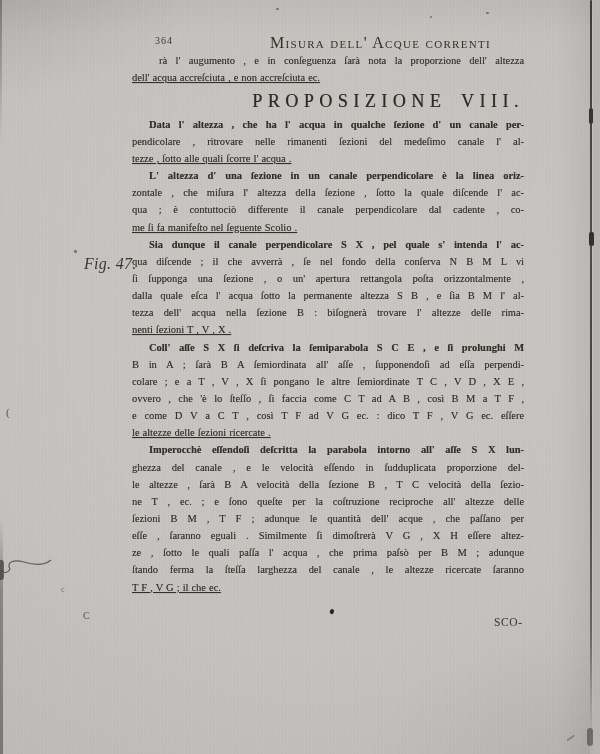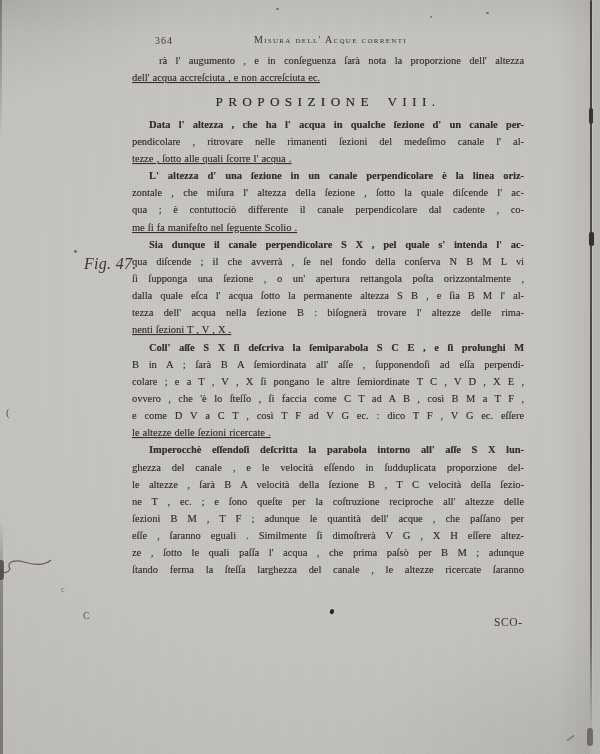--- a/index.html
+++ b/index.html
@@ -18,43 +18,43 @@
       radial-gradient(120% 90% at 52% 42%, #c8c7c3 0%, #c3c2be 50%, #b9b8b4 88%, #b2b1ad 100%);
     color: #322e27;
   }
 
   
   .page-number {
     position: absolute; left: 155px; top: 35px;
     font-size: 10px; letter-spacing: 1px; color: #3a362f;
   }
   .running-header {
-    position: absolute; left: 254px; top: 34px;
-    font-variant: small-caps; font-size: 10px; letter-spacing: 1.3px;
+    position: absolute; left: 270px; top: 34px;
+    font-variant: small-caps; font-size: 16px; letter-spacing: 1.3px;
     color: #35312a; white-space: nowrap;
   }
 
   
   .text-block {
     position: absolute; left: 132px; top: 52px; width: 392px;
     font-size: 10.4px; line-height: 17.15px; color: #332f28;
     text-shadow: 0.2px 0.2px 0.35px rgba(49,45,38,0.45);
     word-spacing: 0.5px;
   }
   .line {
     height: 17.15px; overflow: hidden;
     text-align: justify; text-align-last: justify;
     white-space: normal;
   }
   .line.last { text-align-last: left; text-decoration: underline; }
   .line.indent { text-indent: 17px; font-weight: bold; }
   .line.hang { text-indent: 8px; margin-left: 19px; }
   .prop-heading {
     height: 21px; line-height: 21px; margin: 4.5px 0 4px;
-    text-align: center; font-size: 13px;
+    text-align: right; font-size: 18px;
     letter-spacing: 5.5px; word-spacing: 5px;
     color: #2d2a24; text-shadow: 0.3px 0.3px 0.4px rgba(45,42,36,0.5);
     white-space: nowrap;
   }
 
   .margin-note {
     position: absolute; left: 84px; top: 255px;
     font-style: italic; font-size: 16px; letter-spacing: 0.3px;
     color: #3d3932;
   }
@@ -158,19 +158,20 @@
       <div class="line">e come D V a C T , così T F ad V G ec. : dico T F , V G ec. eſſere</div>
       <div class="line last">le altezze delle ſezioni ricercate .</div>
       <div class="line indent">Imperocchè eſſendoſi deſcritta la parabola intorno all' aſſe S X lun-</div>
       <div class="line">ghezza del canale , e le velocità eſſendo in ſudduplicata proporzione del-</div>
       <div class="line">le altezze , ſarà B A velocità della ſezione B , T C velocità della ſezio-</div>
       <div class="line">ne T , ec. ; e ſono queſte per la coſtruzione reciproche all' altezze delle</div>
       <div class="line">ſezioni B M , T F ; adunque le quantità dell' acque , che paſſano per</div>
       <div class="line">eſſe , ſaranno eguali . Similmente ſi dimoſtrerà V G , X H eſſere altez-</div>
       <div class="line">ze , ſotto le quali paſſa l' acqua , che prima paſsò per B M ; adunque</div>
       <div class="line">ſtando ferma la ſteſſa larghezza del canale , le altezze ricercate ſaranno</div>
+      <div class="line last">T F , V G ; il che ec.</div>
     </div>
 
   <div class="margin-note">Fig. 47.</div>
   <div class="separator-dot"></div>
   <div class="catchword">SCO-</div>
 
 </div>
 
 </body></html>

